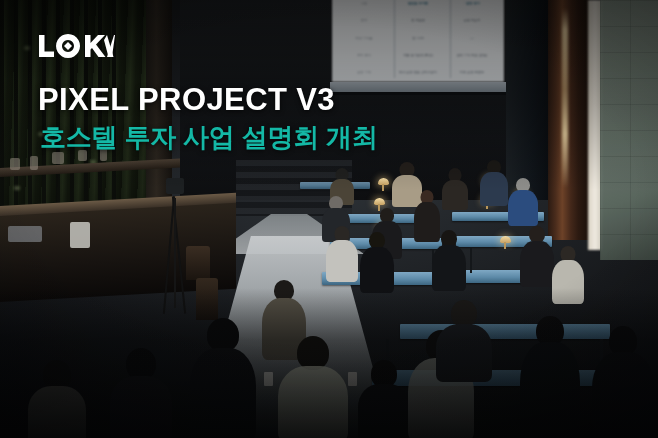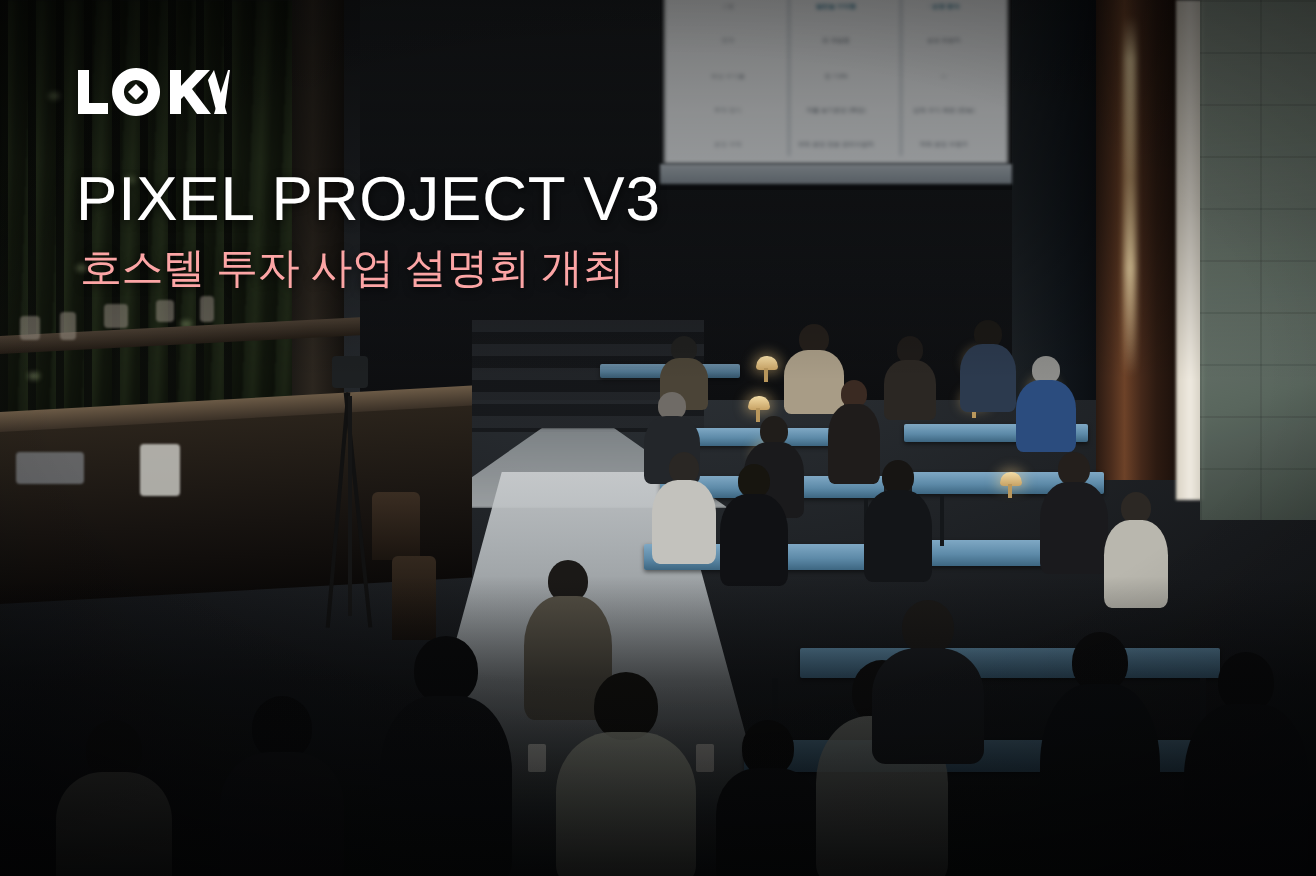--- a/index.html
+++ b/index.html
@@ -201,26 +201,26 @@
     background:linear-gradient(180deg,rgba(0,0,0,.52) 0%,rgba(0,0,0,.30) 55%,rgba(0,0,0,0) 100%);
   }
 
   
   .overlay{position:absolute;inset:0;}
   .logo{
     position:absolute;left:37px;top:29px;width:78px;height:34px;
   }
   .title{
     position:absolute;left:38px;top:82px;
-    font-size:31px;font-weight:normal;color:#fff;letter-spacing:.4px;
+    font-size:31px;font-weight:bold;color:#fff;letter-spacing:.4px;
     text-shadow:0 1px 5px rgba(0,0,0,.75);white-space:nowrap;
   }
   .subtitle{
     position:absolute;left:40px;top:120px;
-    font-size:21px;font-weight:normal;color:#fca5a5;letter-spacing:-.2px;
+    font-size:26px;font-weight:bold;color:#14b8a6;letter-spacing:-.2px;
     text-shadow:0 1px 5px rgba(0,0,0,.8);white-space:nowrap;
   }
 </style>
 </head>
 <body>
 
 <div id="stage">
 
   <div class="scene">
 

